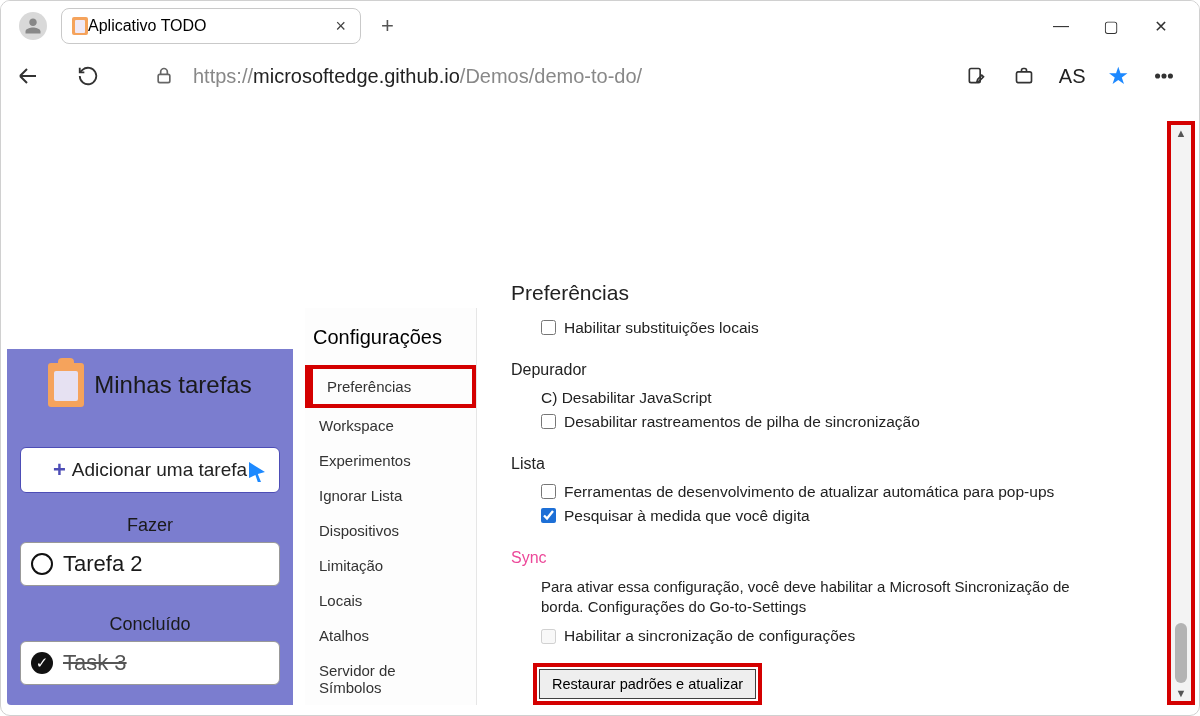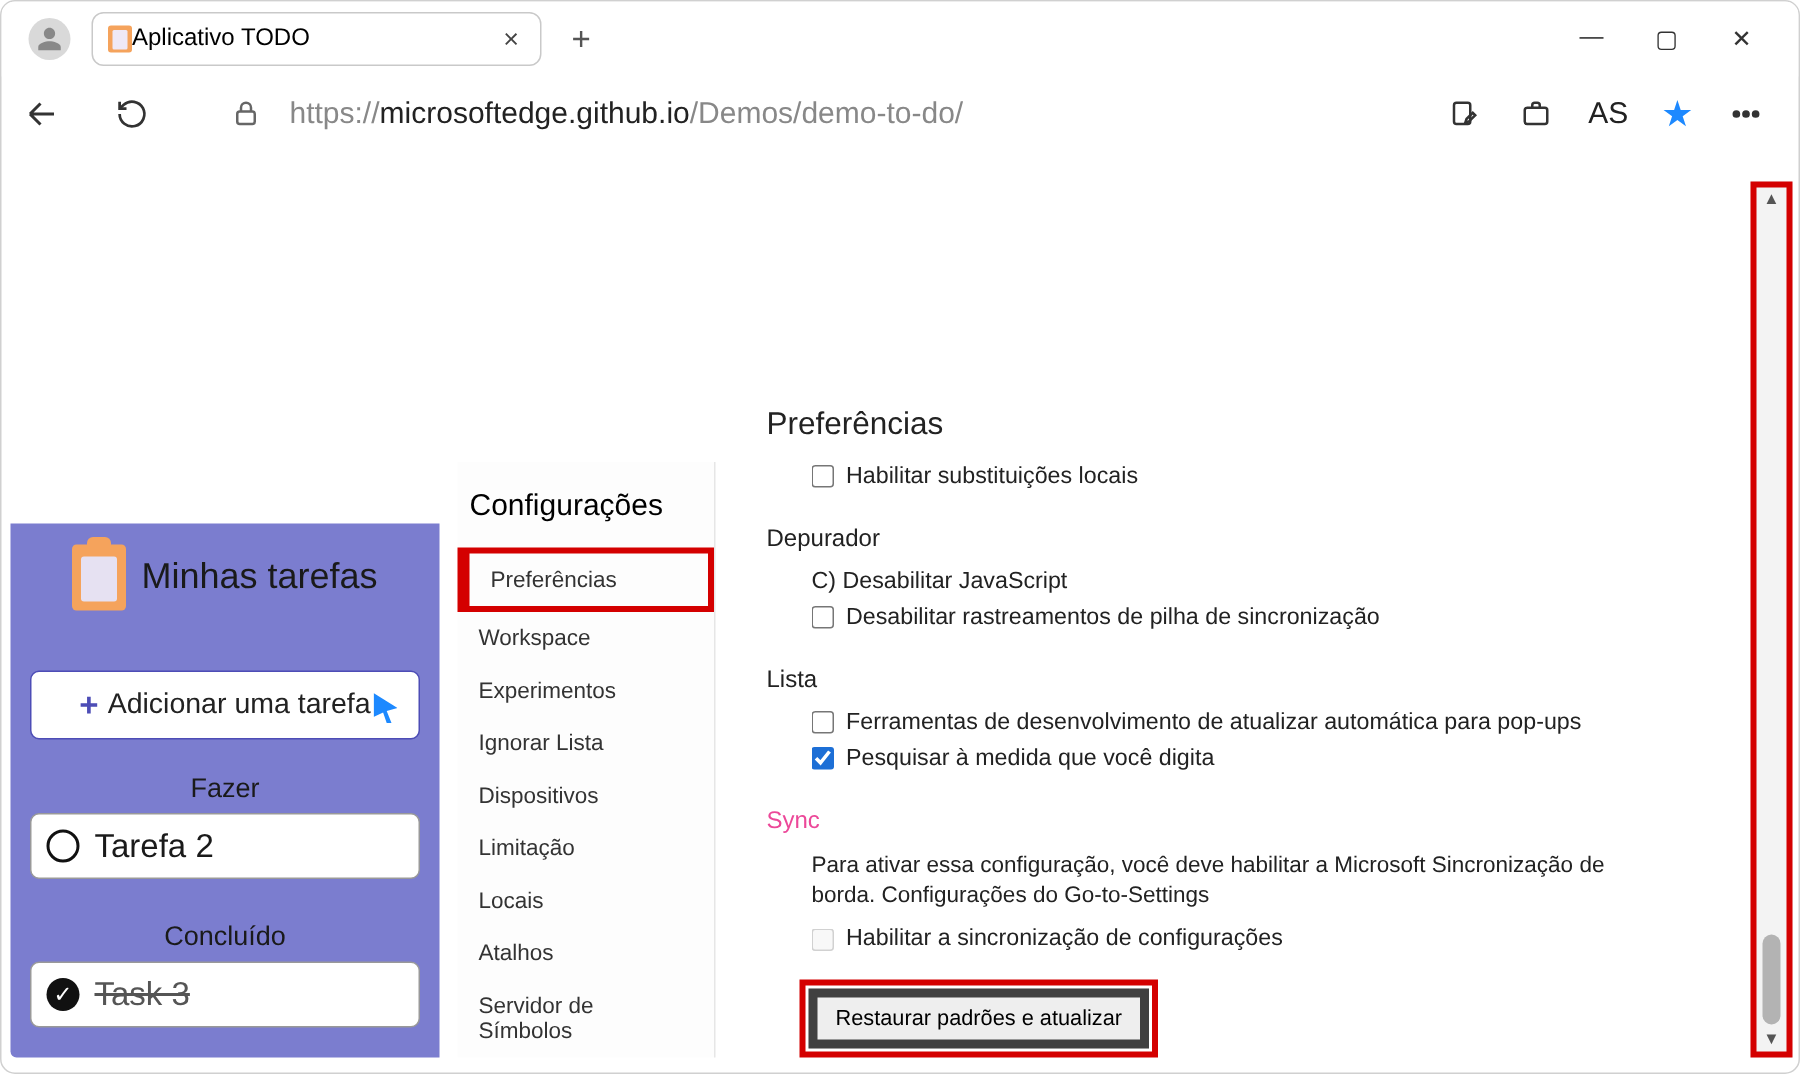--- a/index.html
+++ b/index.html
@@ -128,21 +128,21 @@
   }
   .settings-main h1 { font-size: 21px; font-weight: 400; margin-bottom: 14px; }
   .section-head { font-size: 16px; margin: 24px 0 10px 0; }
   .section-head.gray { color: #ec4899; }
   .option-row { display: flex; align-items: center; gap: 8px; margin: 6px 0 6px 30px; }
   .option-text-only { margin: 6px 0 6px 30px; }
   .sync-note { margin: 6px 0 10px 30px; font-size: 15px; max-width: 560px; line-height: 1.35; }
   input[type=checkbox] { width: 15px; height: 15px; accent-color: #1d6fd6; }
   .close-x { position: absolute; right: 8px; top: 6px; font-size: 20px; color: #555; cursor: pointer; font-family: Arial; }
   .restore-btn {
-    display: inline-block; background: #eee; border: 6px solid #404040; padding: 6px 12px;
+    display: inline-block; background: #eee; border: 1px solid #404040; padding: 6px 12px;
     font-size: 14.5px; margin: 16px 0 0 30px; cursor: pointer;
   }
   .restore-wrap { display: inline-block; border: 4px solid #d40000; padding: 2px; margin: 12px 0 0 22px; }
   .restore-wrap .restore-btn { margin: 0; }
   
   .scrollbar-box {
     position: absolute; right: 4px; top: 120px; bottom: 10px; width: 28px;
     border: 4px solid #d40000;
     background: #f3f3f3;
     display: flex; flex-direction: column; align-items: center; justify-content: space-between;

